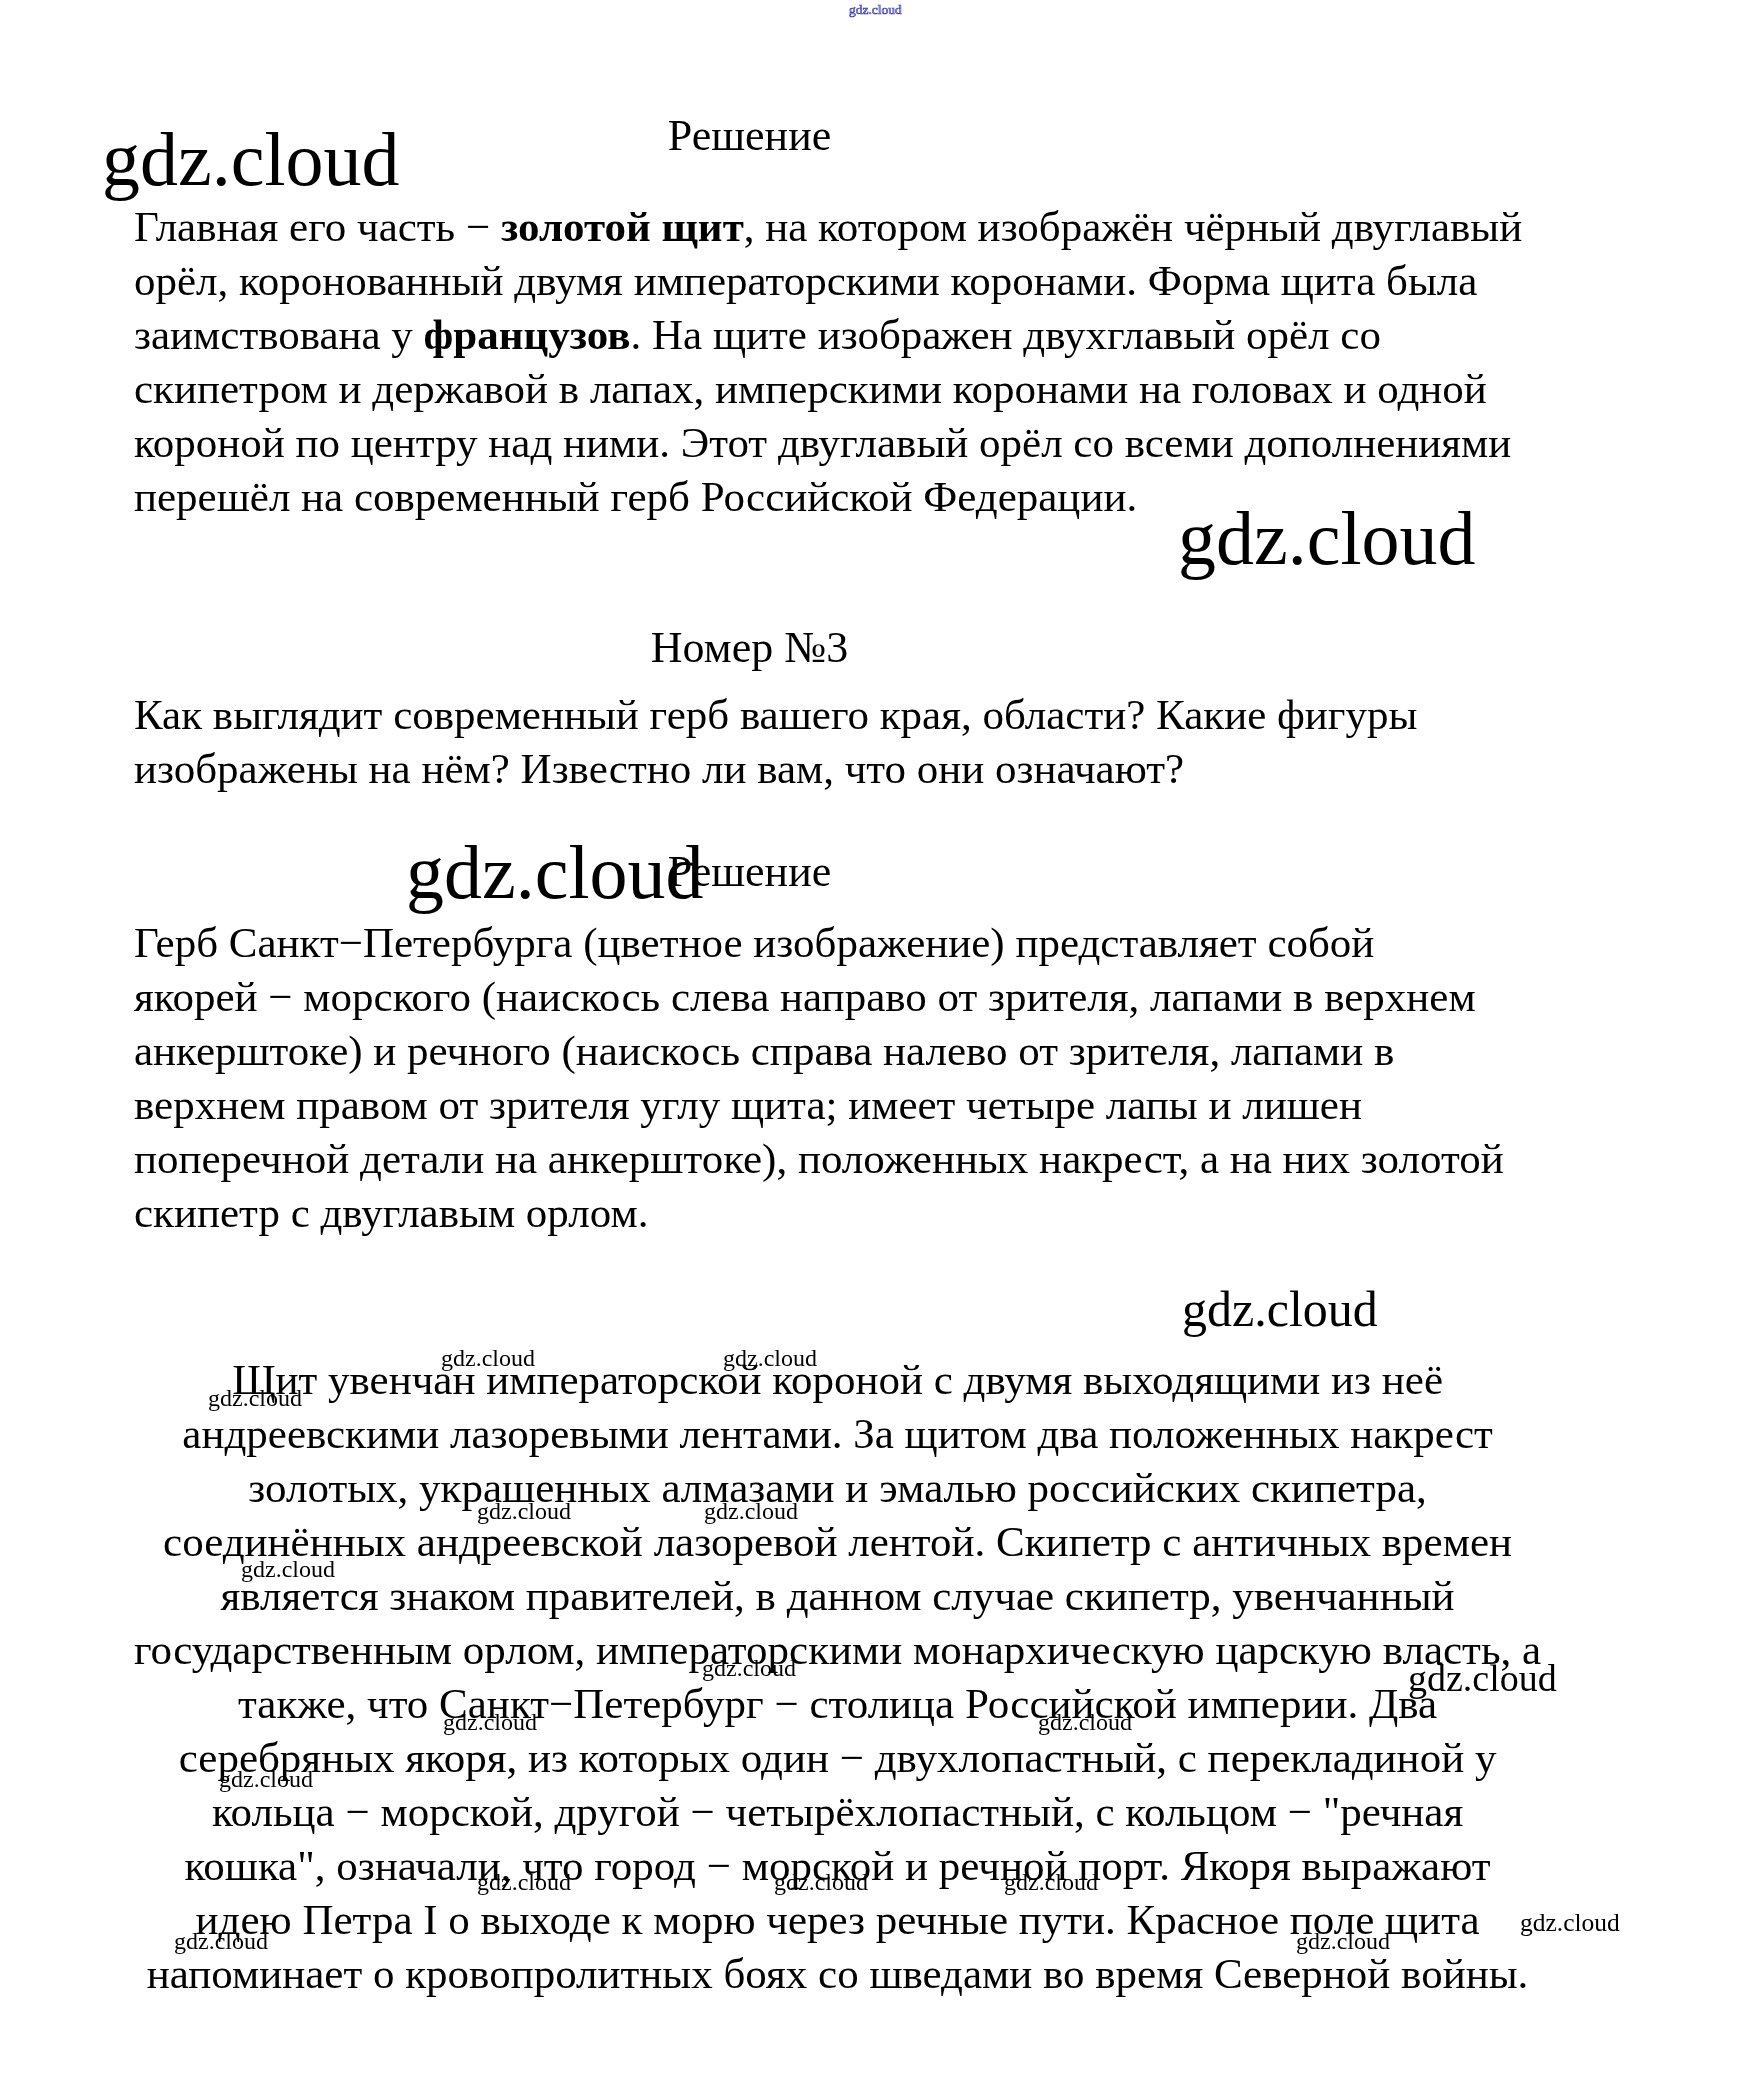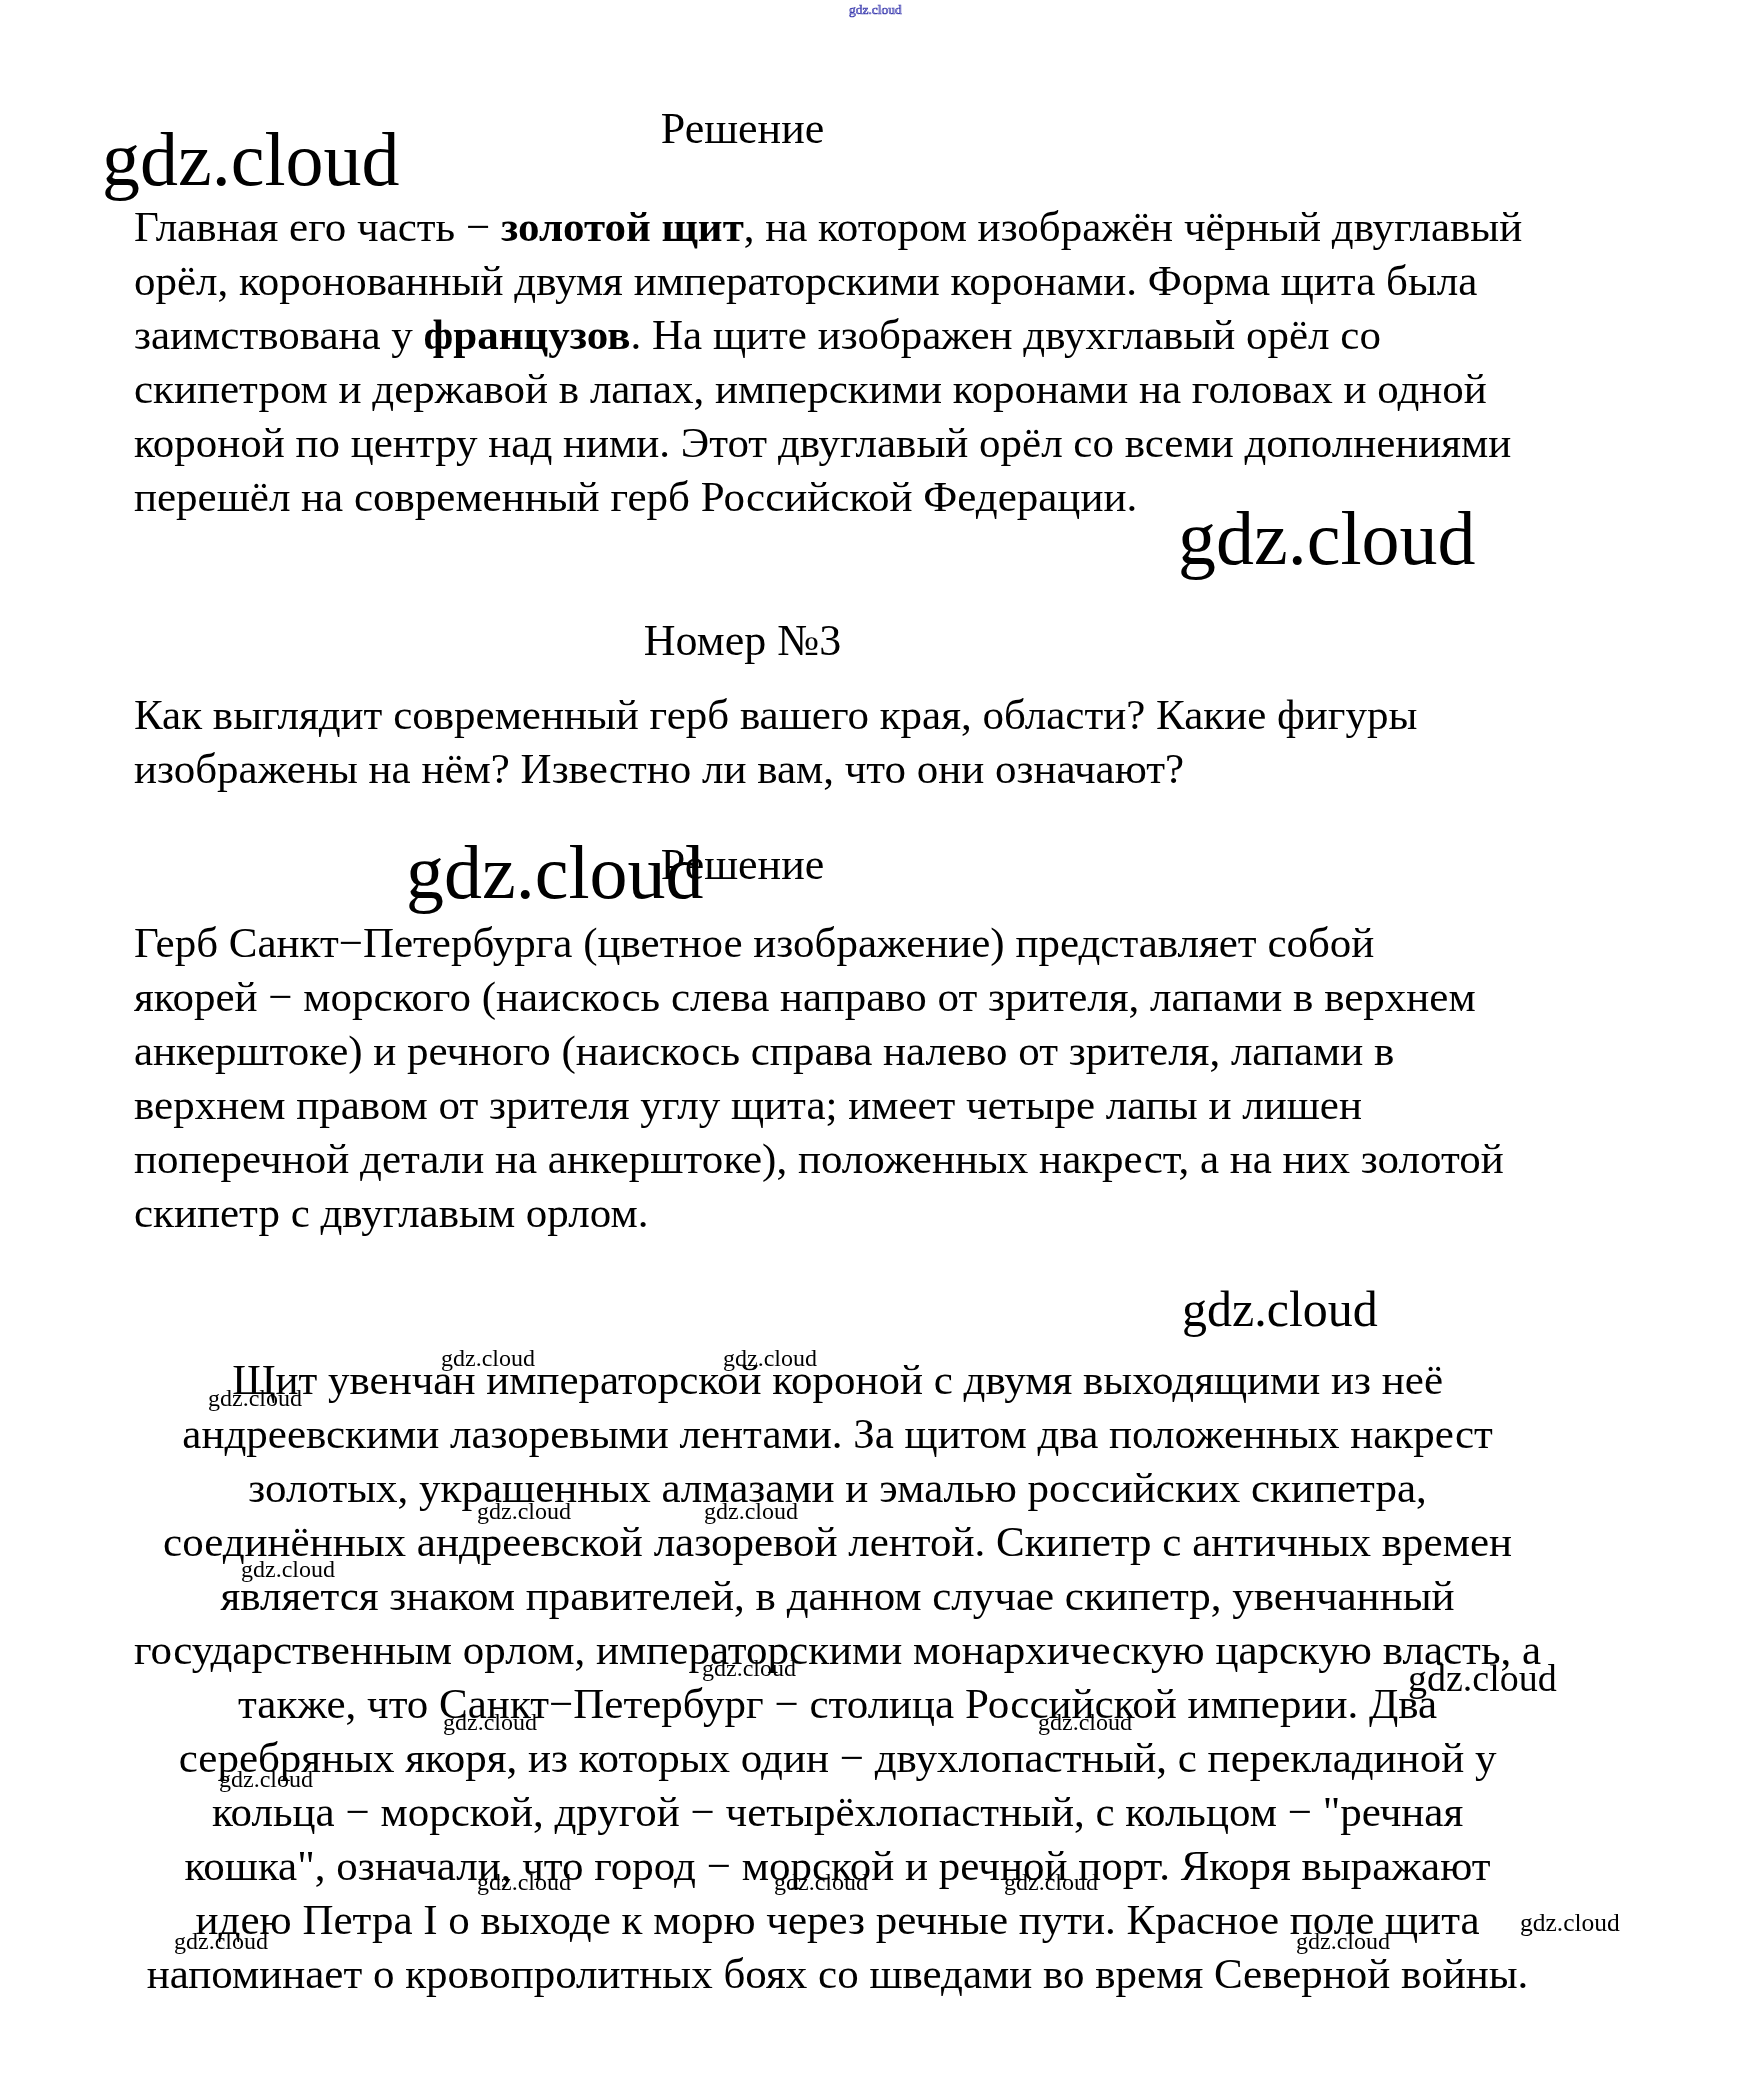--- a/index.html
+++ b/index.html
@@ -3,21 +3,21 @@
 <meta charset="utf-8">
 <style>
   html,body{margin:0;padding:0;background:#888;}
   .page{
     position:relative;width:1759px;height:2097px;margin:0 auto;
     background:#ffffff;overflow:hidden;color:#000;
     font-family:"Liberation Serif","DejaVu Serif",serif;
   }
   .heading{
     position:absolute;left:0;width:1485px;text-align:center;
-    font-size:44px;line-height:54px;font-weight:normal;margin:0;
+    font-size:44px;line-height:54px;font-weight:normal;margin:7px;
     white-space:nowrap;
   }
   .para{position:absolute;left:90px;font-size:43px;line-height:54px;margin-left:44px;}
   .line{white-space:nowrap;}
   .b{font-weight:bold;}
   .wm{
     position:absolute;font-family:Liberation Serif, serif;
     line-height:1;color:#000;white-space:nowrap;
   }
   .wm-big{font-size:76px;}

